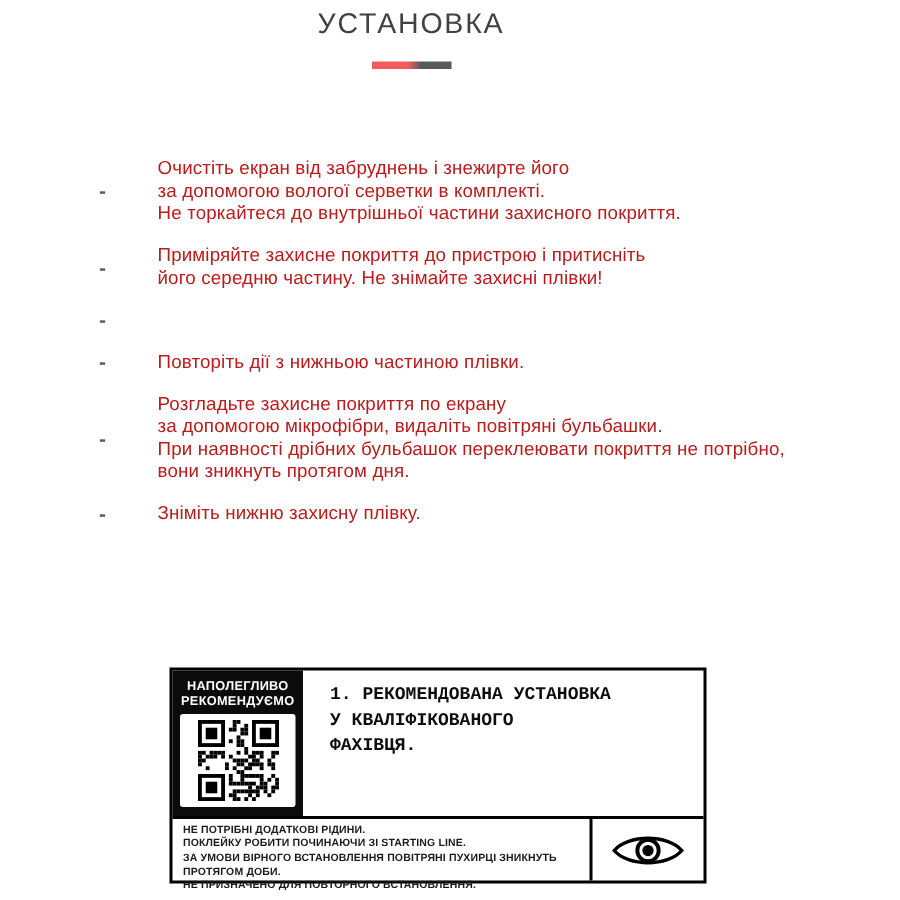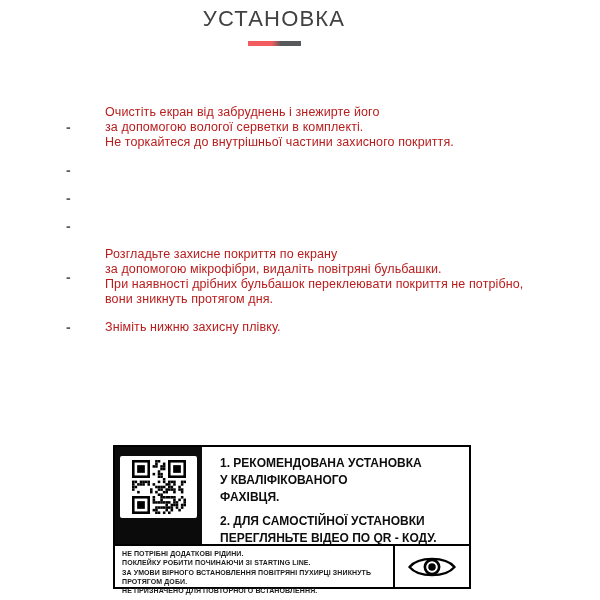--- a/index.html
+++ b/index.html
@@ -2,21 +2,21 @@
 <html><head>
 <meta charset="utf-8">
 <style>
   html,body { margin:0; padding:0; background:#fff; }
   .page {
     position:relative; width:600px; height:600px; background:#ffffff;
     font-family:"Liberation Sans", sans-serif; overflow:hidden;
   }
   .title {
     position:absolute; top:6px; left:0; width:548px; margin:0;
-    text-align:center; font-size:22px; font-weight:500;
+    text-align:center; font-size:19px; font-weight:500;
     letter-spacing:1.2px; color:#414042;
   }
   .divider {
     position:absolute; top:41px; left:248px; width:53px; height:5px;
     background:#58595b;
   }
   .steps { position:absolute; top:105px; left:66px; width:505px; }
   .step { display:flex; align-items:center; margin-bottom:13px; }
   .dash {
     width:39px; flex:0 0 39px; font-weight:700; color:#5d5e61;
@@ -41,21 +41,21 @@
     text-align:center; white-space:pre-line; letter-spacing:0.2px;
   }
   .qr-wrap {
     margin-top:4px; background:#ffffff; width:77px; height:62px;
     display:flex; align-items:center; justify-content:center; border-radius:2px;
   }
   .rec-right {
     flex:1; padding:8px 4px 0 18px; font-weight:700; font-size:12px;
     line-height:17px; color:#0d0d0d;
   }
-  .rec-point { white-space:pre-line; }
+  .rec-point { white-space:pre-line;font-family:Liberation Mono, monospace; }
   .rec-point + .rec-point { margin-top:7px; }
   .rec-bottom { height:41px; flex:0 0 41px; display:flex; }
   .notes {
     flex:1; padding:3px 4px 0 7px; font-size:7px; line-height:9.3px;
     font-weight:700; color:#1a1a1a; letter-spacing:0.1px;
   }
   .eye-cell {
     width:74px; flex:0 0 74px; border-left:2px solid #000;
     display:flex; align-items:center; justify-content:center;
   }
@@ -70,43 +70,48 @@
 
   <div class="steps">
     <div class="step">
       <span class="dash">-</span>
       <div class="step-text">Очистіть екран від забруднень і знежирте його
 за допомогою вологої серветки в комплекті.
 Не торкайтеся до внутрішньої частини захисного покриття.</div>
     </div>
     <div class="step">
       <span class="dash">-</span>
-    </div>
-    <div class="step">
-      <span class="dash">-</span>
-    </div>
-    <div class="step">
-      <span class="dash">-</span>
+      <div class="step-text">Приміряйте захисне покриття до пристрою і притисніть
+його середню частину. Не знімайте захисні плівки!</div>
+    </div>
+    <div class="step">
+      <span class="dash">-</span>
+    </div>
+    <div class="step">
+      <span class="dash">-</span>
+      <div class="step-text">Повторіть дії з нижньою частиною плівки.</div>
     </div>
     <div class="step">
       <span class="dash">-</span>
       <div class="step-text">Розгладьте захисне покриття по екрану
 за допомогою мікрофібри, видаліть повітряні бульбашки.
 При наявності дрібних бульбашок переклеювати покриття не потрібно,
 вони зникнуть протягом дня.</div>
     </div>
     <div class="step">
       <span class="dash">-</span>
       <div class="step-text">Зніміть нижню захисну плівку.</div>
     </div>
   </div>
 
   <div class="rec-box">
     <div class="rec-top">
       <div class="rec-left">
+        <div class="ribbon">НАПОЛЕГЛИВО
+РЕКОМЕНДУЄМО</div>
         <div class="qr-wrap">
           <svg id="qr-svg" width="54" height="54" viewBox="0 0 54 54" xmlns="http://www.w3.org/2000/svg">
               <rect x="0" y="0" width="54.00000000000001" height="54.00000000000001" fill="#fff"></rect>
               <rect x="23.142857142857146" y="0" width="2.5714285714285716" height="2.5714285714285716" fill="#000"></rect>
               <rect x="25.714285714285715" y="0" width="2.5714285714285716" height="2.5714285714285716" fill="#000"></rect>
               <rect x="23.142857142857146" y="2.5714285714285716" width="2.5714285714285716" height="2.5714285714285716" fill="#000"></rect>
               <rect x="30.85714285714286" y="2.5714285714285716" width="2.5714285714285716" height="2.5714285714285716" fill="#000"></rect>
               <rect x="20.571428571428573" y="5.142857142857143" width="2.5714285714285716" height="2.5714285714285716" fill="#000"></rect>
               <rect x="23.142857142857146" y="5.142857142857143" width="2.5714285714285716" height="2.5714285714285716" fill="#000"></rect>
               <rect x="28.28571428571429" y="5.142857142857143" width="2.5714285714285716" height="2.5714285714285716" fill="#000"></rect>
@@ -227,22 +232,20 @@
               <rect x="0" y="36" width="18" height="18" fill="#000"></rect>
               <rect x="2.5714285714285716" y="38.57142857142858" width="12.857142857142858" height="12.857142857142858" fill="#fff"></rect>
               <rect x="5.142857142857143" y="41.142857142857146" width="7.714285714285715" height="7.714285714285715" fill="#000"></rect>
             </svg>
         </div>
       </div>
       <div class="rec-right">
         <div class="rec-point">1. РЕКОМЕНДОВАНА УСТАНОВКА
 У КВАЛІФІКОВАНОГО
 ФАХІВЦЯ.</div>
-        <div class="rec-point">2. ДЛЯ САМОСТІЙНОЇ УСТАНОВКИ
-ПЕРЕГЛЯНЬТЕ ВІДЕО ПО QR - КОДУ.</div>
       </div>
     </div>
     <div class="rec-bottom">
       <div class="notes">
         <div class="note-line">НЕ ПОТРІБНІ ДОДАТКОВІ РІДИНИ.</div>
         <div class="note-line">ПОКЛЕЙКУ РОБИТИ ПОЧИНАЮЧИ ЗІ STARTING LINE.</div>
         <div class="note-line">ЗА УМОВИ ВІРНОГО ВСТАНОВЛЕННЯ  ПОВІТРЯНІ ПУХИРЦІ ЗНИКНУТЬ  ПРОТЯГОМ ДОБИ.</div>
         <div class="note-line">НЕ ПРИЗНАЧЕНО ДЛЯ ПОВТОРНОГО ВСТАНОВЛЕННЯ.</div>
       </div>
       <div class="eye-cell">

